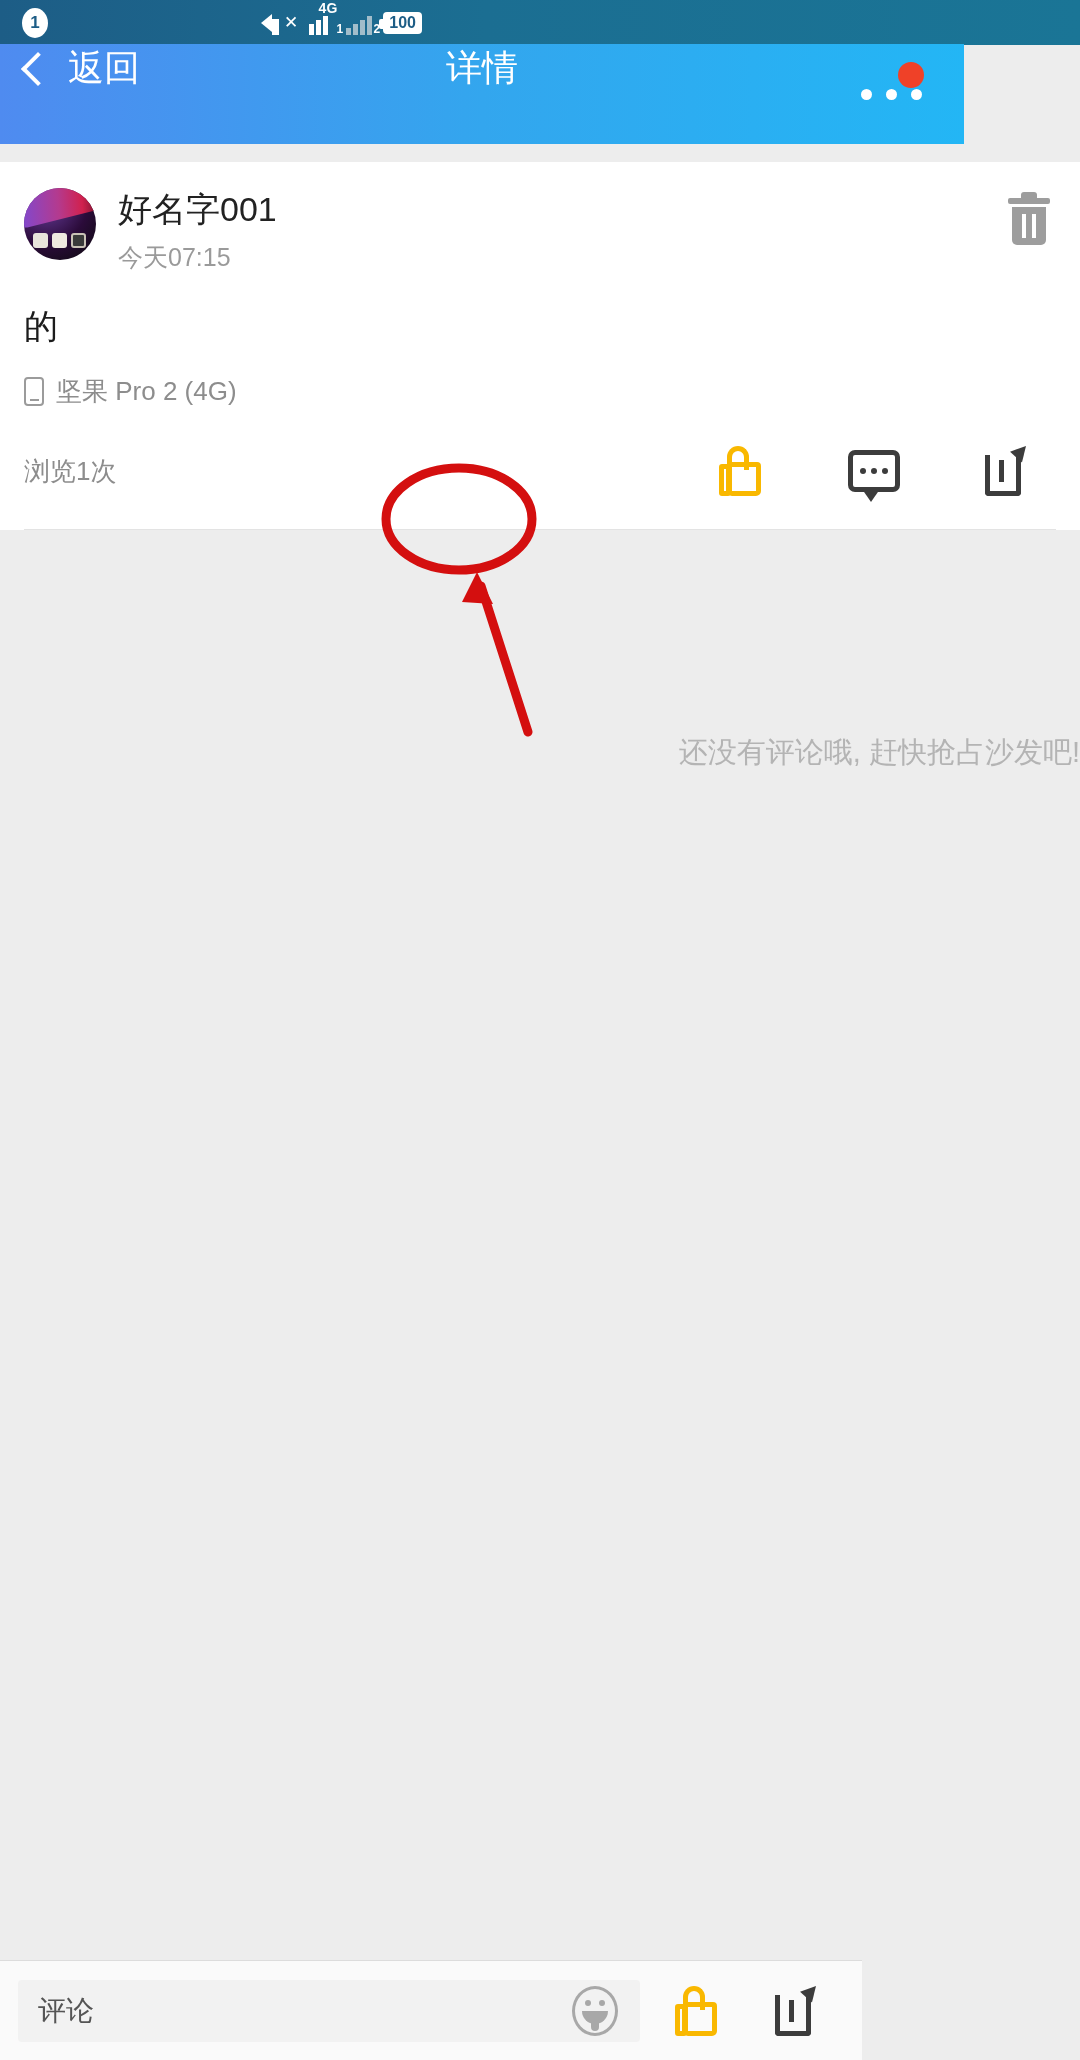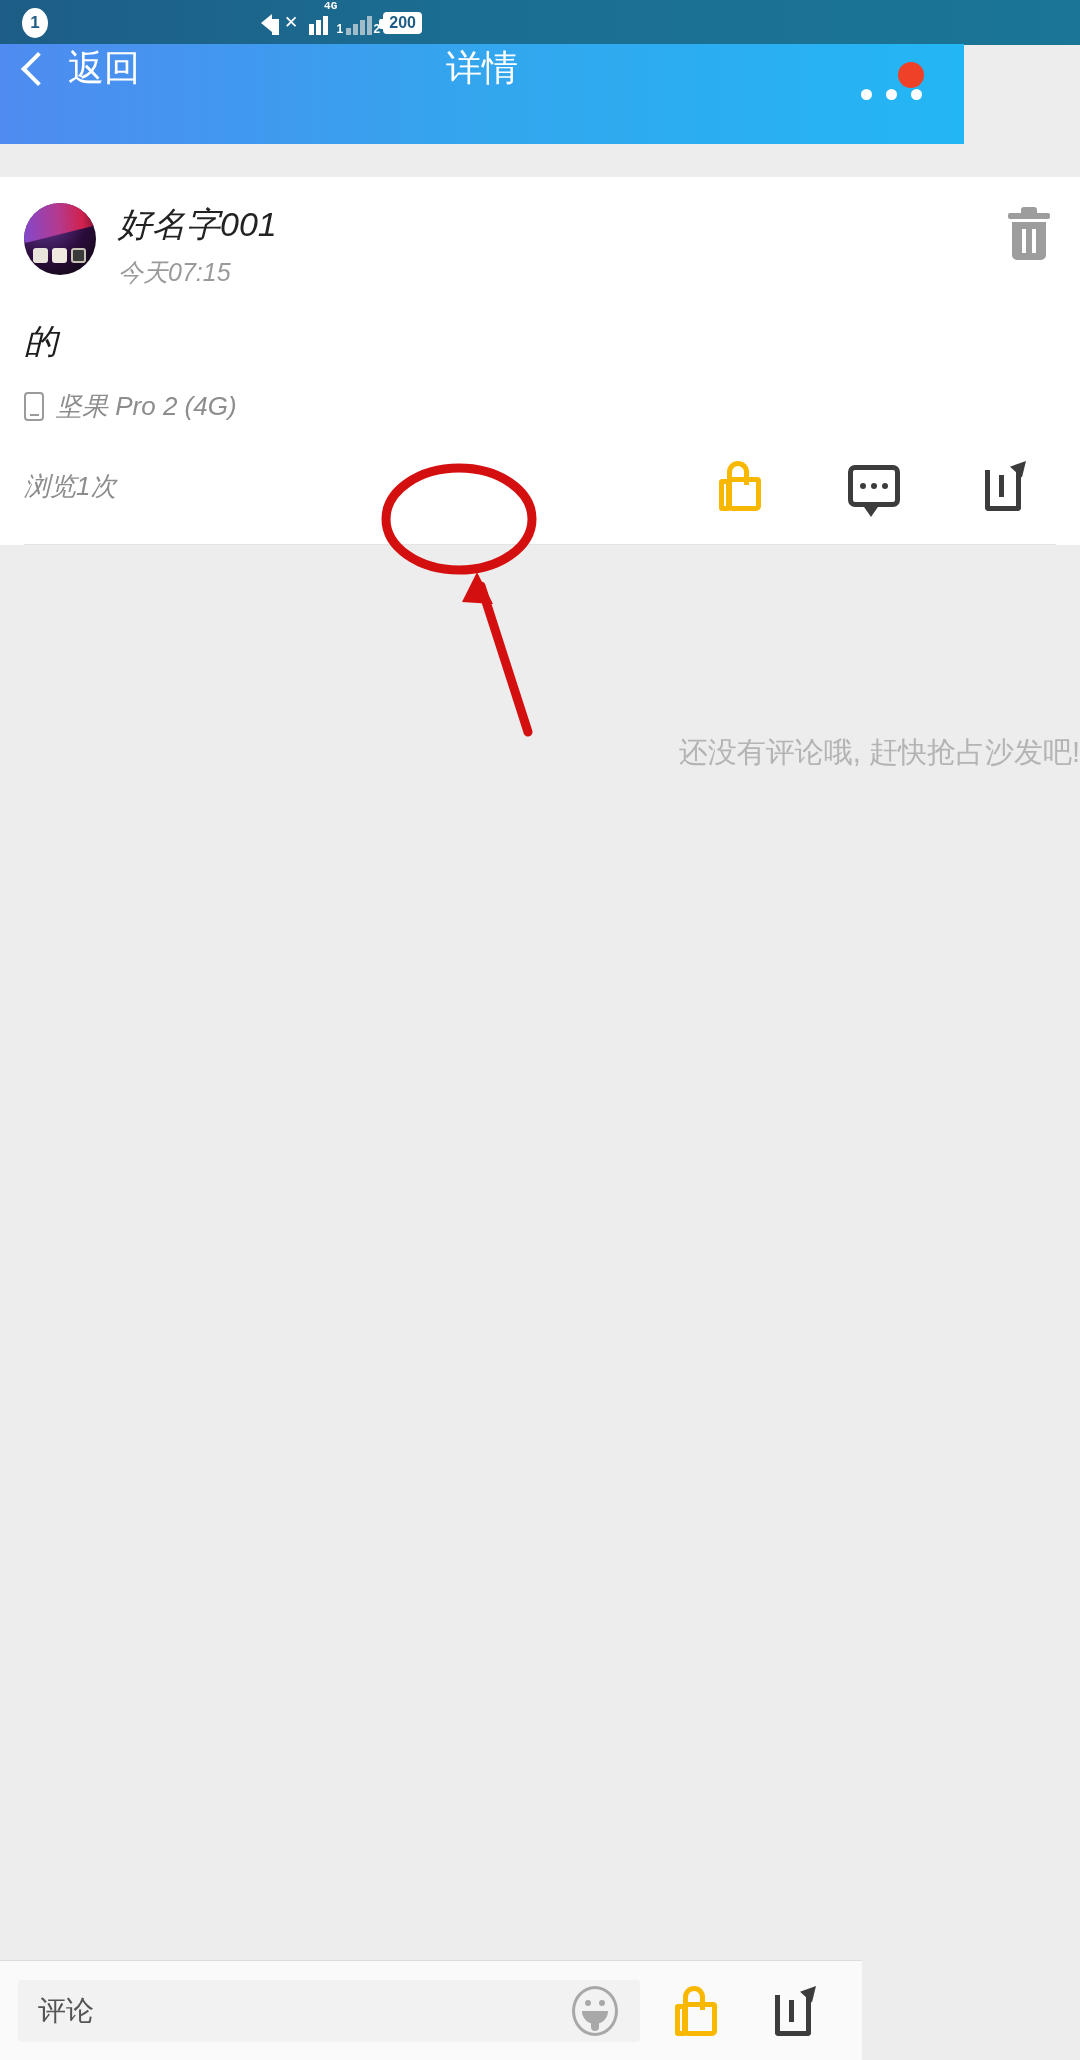--- a/index.html
+++ b/index.html
@@ -27,21 +27,21 @@
   .mute-ico { display:flex; align-items:center; gap:3px; }
   .spk { width:0; height:0; border-top:9px solid transparent; border-bottom:9px solid transparent;
          border-right:11px solid #fff; position:relative; }
   .spk:after { content:""; position:absolute; left:11px; top:-4px; width:7px; height:16px; background:#fff; }
   .xmark { font-size:17px; font-weight:bold; line-height:1; margin-left:9px; }
   .sig { display:flex; align-items:flex-end; gap:2px; height:24px; position:relative; }
   .sig i { display:block; width:5px; background:#fff; }
   .sig i:nth-child(1){height:7px;} .sig i:nth-child(2){height:11px;}
   .sig i:nth-child(3){height:15px;} .sig i:nth-child(4){height:19px;}
   .sig.dim i { background:#cfd9de; opacity:.75; }
-  .sig-tag { position:absolute; top:-11px; right:-2px; font-size:11px; font-weight:bold;font-family:Liberation Mono, monospace; }
+  .sig-tag { position:absolute; top:-11px; right:-2px; font-size:14px; font-weight:bold; }
   .sim-n { position:absolute; bottom:-1px; right:-8px; font-size:12px; font-weight:bold; }
   .batt { background:#fff; color:#1d5d86; font-size:16px; font-weight:bold;
           padding:2px 6px; border-radius:4px; position:relative; }
   .batt:before { content:""; position:absolute; left:-4px; top:7px; width:4px; height:10px;
                  background:#fff; border-radius:2px 0 0 2px; }
 
   
   .navbar {
     position:absolute; top:44px; left:0; width:964px; height:100px;
     background:linear-gradient(90deg,#4f8bf0 0%,#33a6ee 50%,#23b6f5 100%);
@@ -54,21 +54,21 @@
   .nav-title { flex:1; text-align:center; font-size:36px; font-weight:500; }
   .nav-right { width:320px; display:flex; align-items:center; justify-content:flex-end;
                padding-right:42px; position:relative; height:100%; }
   .dots { display:flex; gap:14px; align-items:center; }
   .dots span { width:11px; height:11px; background:#fff; border-radius:50%; display:block; }
   .red-dot { position:absolute; right:40px; top:18px; width:26px; height:26px;
              background:#ef4128; border-radius:50%; }
 
   
   .gap { position:absolute; top:145px; left:0; width:1080px; height:32px; background:#ededed; }
-  .card { position:absolute; top:177px; left:0; width:1080px; background:#fff;font-style:italic; }
+  .card { position:absolute; top:162px; left:0; width:1080px; background:#fff; }
 
   .post-head { display:flex; align-items:flex-start; padding:26px 28px 0 24px; position:relative; }
   .avatar {
     width:72px; height:72px; border-radius:50%; flex:none; overflow:hidden;
     background:radial-gradient(circle at 30% 20%,#6a3fa0,#2b0b3a 55%,#0a0a0a 100%);
     position:relative;
   }
   .avatar .streak {
     position:absolute; left:-6px; top:-4px; width:90px; height:34px;
     background:linear-gradient(100deg,#7a4ad6 0%,#b43a8e 45%,#d1214e 70%,#2a0716 100%);
@@ -196,21 +196,21 @@
           <i></i>
         <span class="sim-n">1</span>
       </div>
       <div class="sig dim">
         <i></i>
           <i></i>
           <i></i>
           <i></i>
         <span class="sim-n">2</span>
       </div>
-      <div class="batt">200</div>
+      <div class="batt">100</div>
     </div>
   </div>
 
   <div class="navbar">
     <div class="nav-back">
       <span class="chev"></span>
       <span class="nav-back-label">返回</span>
     </div>
     <div class="nav-title">详情</div>
     <div class="nav-right">

